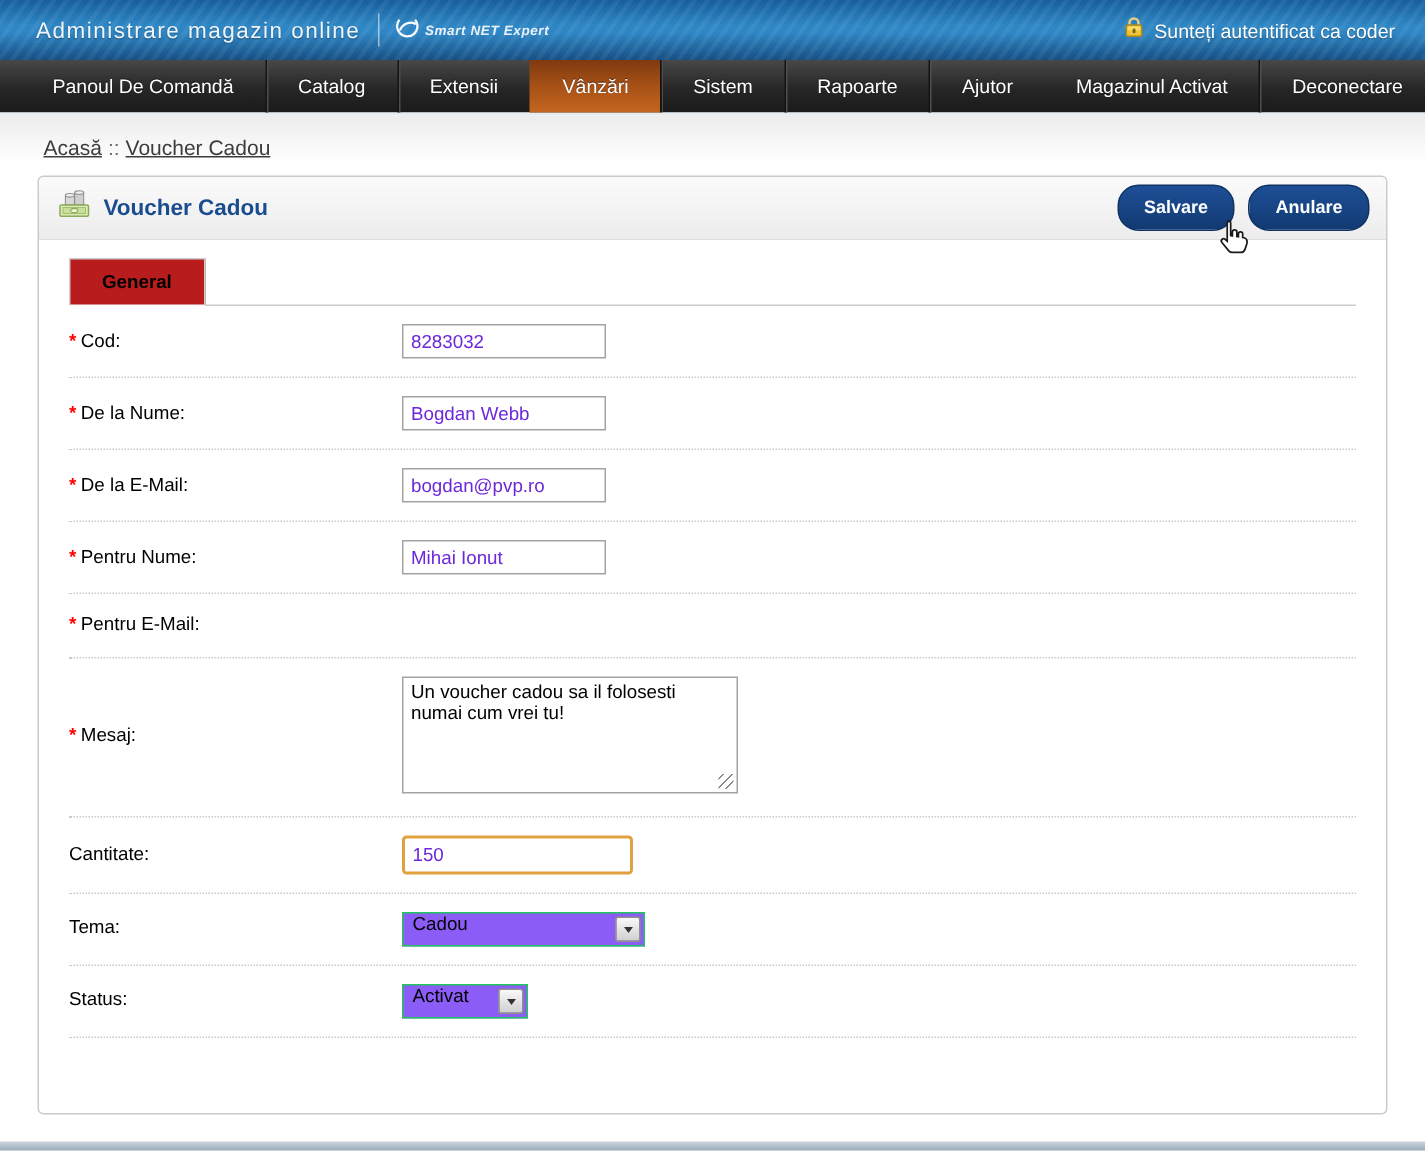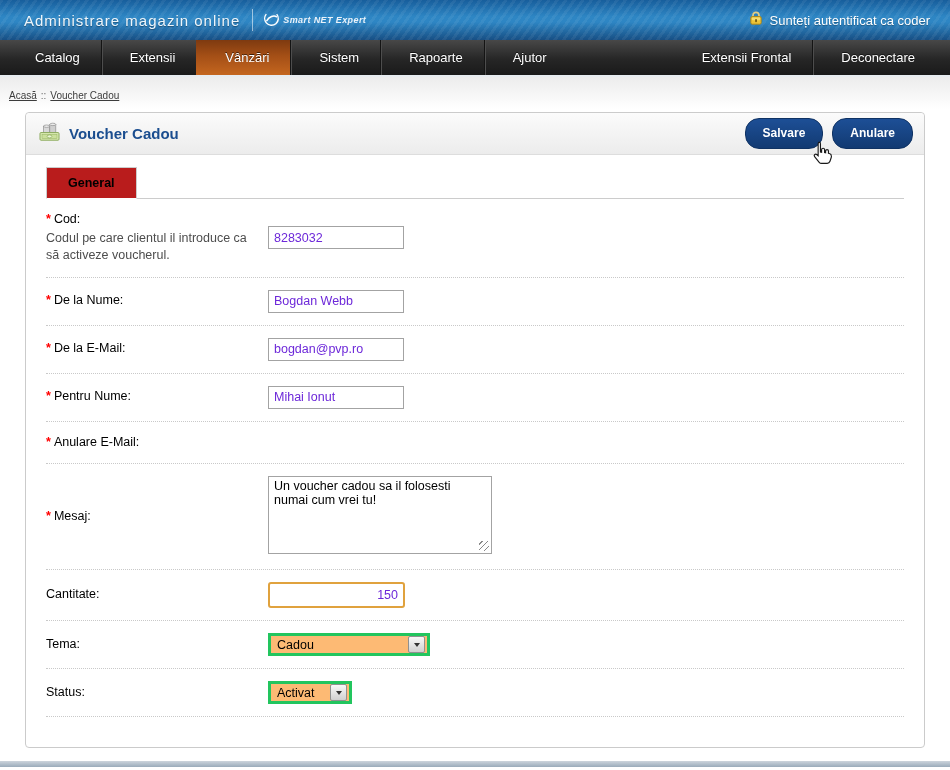--- a/index.html
+++ b/index.html
@@ -39,28 +39,28 @@
     border-bottom:2px solid #e7ecf0;
   }
   .nav-item{
     display:flex; align-items:center;
     padding:0 21px;
     color:#fff; font-size:13px; text-decoration:none;
     text-shadow:0 -1px 0 rgba(0,0,0,.6);
     cursor:pointer; white-space:nowrap;
   }
   .nav-group{ display:flex; }
-  .nav-group .nav-item + .nav-item{ border-left:1px solid #141414; box-shadow:inset 1px 0 0 #4d4d4d;padding-left:28px; }
+  .nav-group .nav-item + .nav-item{ border-left:1px solid #141414; box-shadow:inset 1px 0 0 #4d4d4d; }
   .nav-item.active{
     background:linear-gradient(180deg,#7e3a10,#a44f16 45%, var(--nav-active-orange,#c4661f));
     box-shadow:none !important; border-left-color:transparent !important;
   }
   .nav-right{ margin-left:auto; }
   
-  .breadcrumb{ margin:12px 9px 11px; font-size:10px; color:#5a5a5a; }
+  .breadcrumb{ margin:12px 29px 11px; font-size:14px; color:#5a5a5a; }
   .breadcrumb a{ color:#3c3c3c; text-decoration:underline; cursor:pointer; }
   .crumb-sep{ margin:0 4px; color:#6a6a6a; }
   .page-bg{ background:linear-gradient(#ececec,#ffffff 32px); padding-top:1px; height:730px; }
   
   .box{
     margin:0 25px; border:1px solid #cbcbcb; border-radius:4px;
     background:#fff; position:relative; min-height:626px;
   }
   .heading{
     display:flex; align-items:center;
@@ -99,35 +99,35 @@
   }
   .label-cell{ width:222px; flex:none; line-height:1.4; padding-right:18px; }
   .required{ color:var(--required-red,#f00); font-weight:bold; margin-right:3px; }
   .field-help{ color:#4d4d4d; margin-top:1px; }
   .text-input{
     font-family:"Liberation Sans", sans-serif; font-size:12.5px; color:#6d28d9;
     width:136px; height:23px; padding:2px 5px;
     border:1px solid #a3a3a3; background:#fff;
   }
   .text-input.focused{
-    border:2px solid var(--focus-orange,#e0a23e); border-radius:3px; height:26px; width:137px;text-align:right;
+    border:2px solid var(--focus-orange,#e0a23e); border-radius:3px; height:26px; width:154px;
   }
   .ta-wrap{ position:relative; display:inline-block; }
   textarea.text-area{
     font-family:"Liberation Sans", sans-serif; font-size:12.5px; color:#000;
     width:224px; height:78px; padding:2px 5px;
     border:1px solid #a3a3a3; resize:none; overflow:hidden;
   }
   .ta-handle{
     position:absolute; right:3px; bottom:6px; width:10px; height:10px;
     background:repeating-linear-gradient(135deg, transparent 0 2px, #8a8a8a 2px 3px, transparent 3px 4px);
   }
   .select{
-    display:inline-flex; align-items:center;
-    height:23px; border:3px solid #22c55e; background:#fdba74; cursor:pointer;
+    display:inline-flex; align-items:flex-start;
+    height:23px; border:1px solid #22c55e; background:#8b5cf6; cursor:pointer;
   }
   .select-lg{ width:162px; } .select-sm{ width:84px; }
   .select-value{ flex:1; padding:0 6px; font-size:12.5px; color:#000; white-space:nowrap; overflow:hidden; }
   .select-btn{
     width:17px; height:17px; margin:2px; flex:none;
     border:1px solid #909090; border-radius:2px;
     background:linear-gradient(180deg,#f9f9f9,#d0d0d0);
     display:flex; align-items:center; justify-content:center;
   }
   .arrow-down{ width:0; height:0; border:3.5px solid transparent; border-top:4.5px solid #333; margin-top:4px; }
@@ -162,29 +162,30 @@
         <rect x="3.8" y="7.6" width="8.4" height="2.6" rx="1" fill="#f7dd6f"></rect>
         <rect x="7.1" y="9" width="1.9" height="3.2" rx="0.9" fill="#7a5f10"></rect>
       </svg>
     </span>
     <span class="auth-text">Sunteți autentificat ca coder</span>
   </div>
 </div>
 
 <div class="navbar">
   <div class="nav-group">
+      <a class="nav-item">Panoul De Comandă</a>
       <a class="nav-item">Catalog</a>
       <a class="nav-item">Extensii</a>
       <a class="nav-item active">Vânzări</a>
       <a class="nav-item">Sistem</a>
       <a class="nav-item">Rapoarte</a>
       <a class="nav-item">Ajutor</a>
     </div>
   <div class="nav-group nav-right">
-      <a class="nav-item">Extensii Frontal</a>
+      <a class="nav-item">Magazinul Activat</a>
       <a class="nav-item">Deconectare</a>
     </div>
 </div>
 
 <div class="page-bg">
 
   <div class="breadcrumb">
     <a>Acasă</a><span class="crumb-sep">::</span><a>Voucher Cadou</a>
   </div>
 
@@ -211,37 +212,37 @@
     <span class="cursor-pointer">
       <svg width="23" height="27" viewBox="0 0 24 28">
         <path d="M9.2 2.2c1 0 1.7.8 1.7 1.7v8.6l1.2.2v-2.6c0-.9.7-1.6 1.55-1.6.9 0 1.55.7 1.55 1.6v3l1.1.2v-1.9c0-.85.65-1.5 1.5-1.5.8 0 1.45.65 1.45 1.5v2.4l.9.2c1.3.3 2.2 1.5 2.2 2.8 0 .5-.05.95-.2 1.4l-1.3 3.9c-.45 1.3-1.6 2.15-2.9 2.15H12c-.9 0-1.8-.4-2.4-1.1l-4.8-5.8c-.6-.7-.5-1.7.2-2.3.6-.5 1.4-.5 2 0l1.5 1.3V3.9c0-.95.75-1.7 1.7-1.7z" fill="#ffffff" stroke="#1a1a1a" stroke-width="1.2"></path>
       </svg>
     </span>
 
     <div class="content">
       <div class="htabs"><a class="tab selected">General</a></div>
       <div id="form-rows">
           <div class="row">
-            <div class="label-cell"><span class="required">*</span><span>Cod:</span><div class="field-help">Codul pe care clientul il introduce ca să activeze voucherul.</div></div>
+            <div class="label-cell"><span class="required">*</span><span>Cod:</span></div>
             <div><input type="text" class="text-input" value="8283032" style=""></div>
           </div>
           <div class="row">
             <div class="label-cell"><span class="required">*</span><span>De la Nume:</span></div>
             <div><input type="text" class="text-input" value="Bogdan Webb" style=""></div>
           </div>
           <div class="row">
             <div class="label-cell"><span class="required">*</span><span>De la E-Mail:</span></div>
             <div><input type="text" class="text-input" value="bogdan@pvp.ro" style=""></div>
           </div>
           <div class="row">
             <div class="label-cell"><span class="required">*</span><span>Pentru Nume:</span></div>
             <div><input type="text" class="text-input" value="Mihai Ionut" style=""></div>
           </div>
           <div class="row">
-            <div class="label-cell"><span class="required">*</span><span>Anulare E-Mail:</span></div>
+            <div class="label-cell"><span class="required">*</span><span>Pentru E-Mail:</span></div>
           </div>
           <div class="row">
             <div class="label-cell"><span class="required">*</span><span>Mesaj:</span></div>
             <div><span class="ta-wrap"><textarea class="text-area" style="">Un voucher cadou sa il folosesti numai cum vrei tu!</textarea><span class="ta-handle"></span></span></div>
           </div>
           <div class="row">
             <div class="label-cell"><span>Cantitate:</span></div>
             <div><input type="text" class="text-input focused" value="150" style=""></div>
           </div>
           <div class="row">

